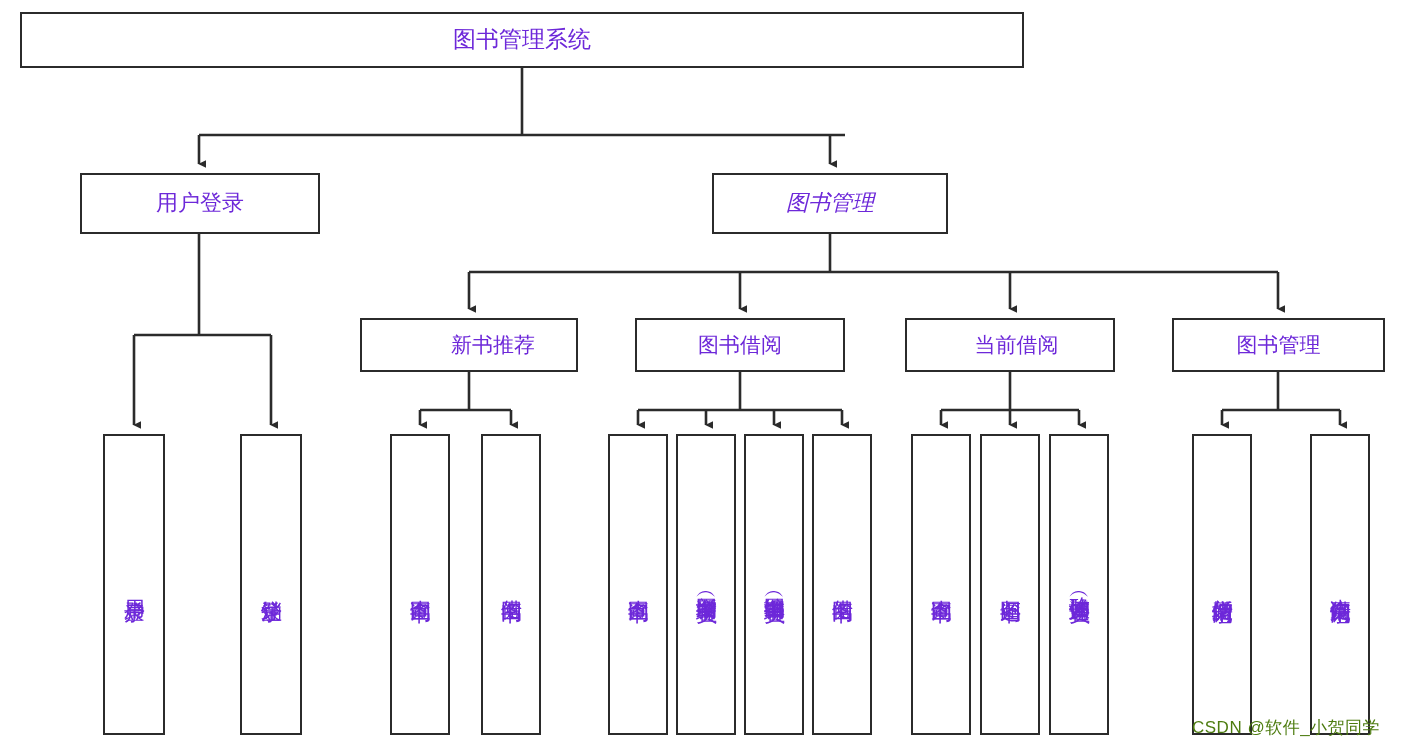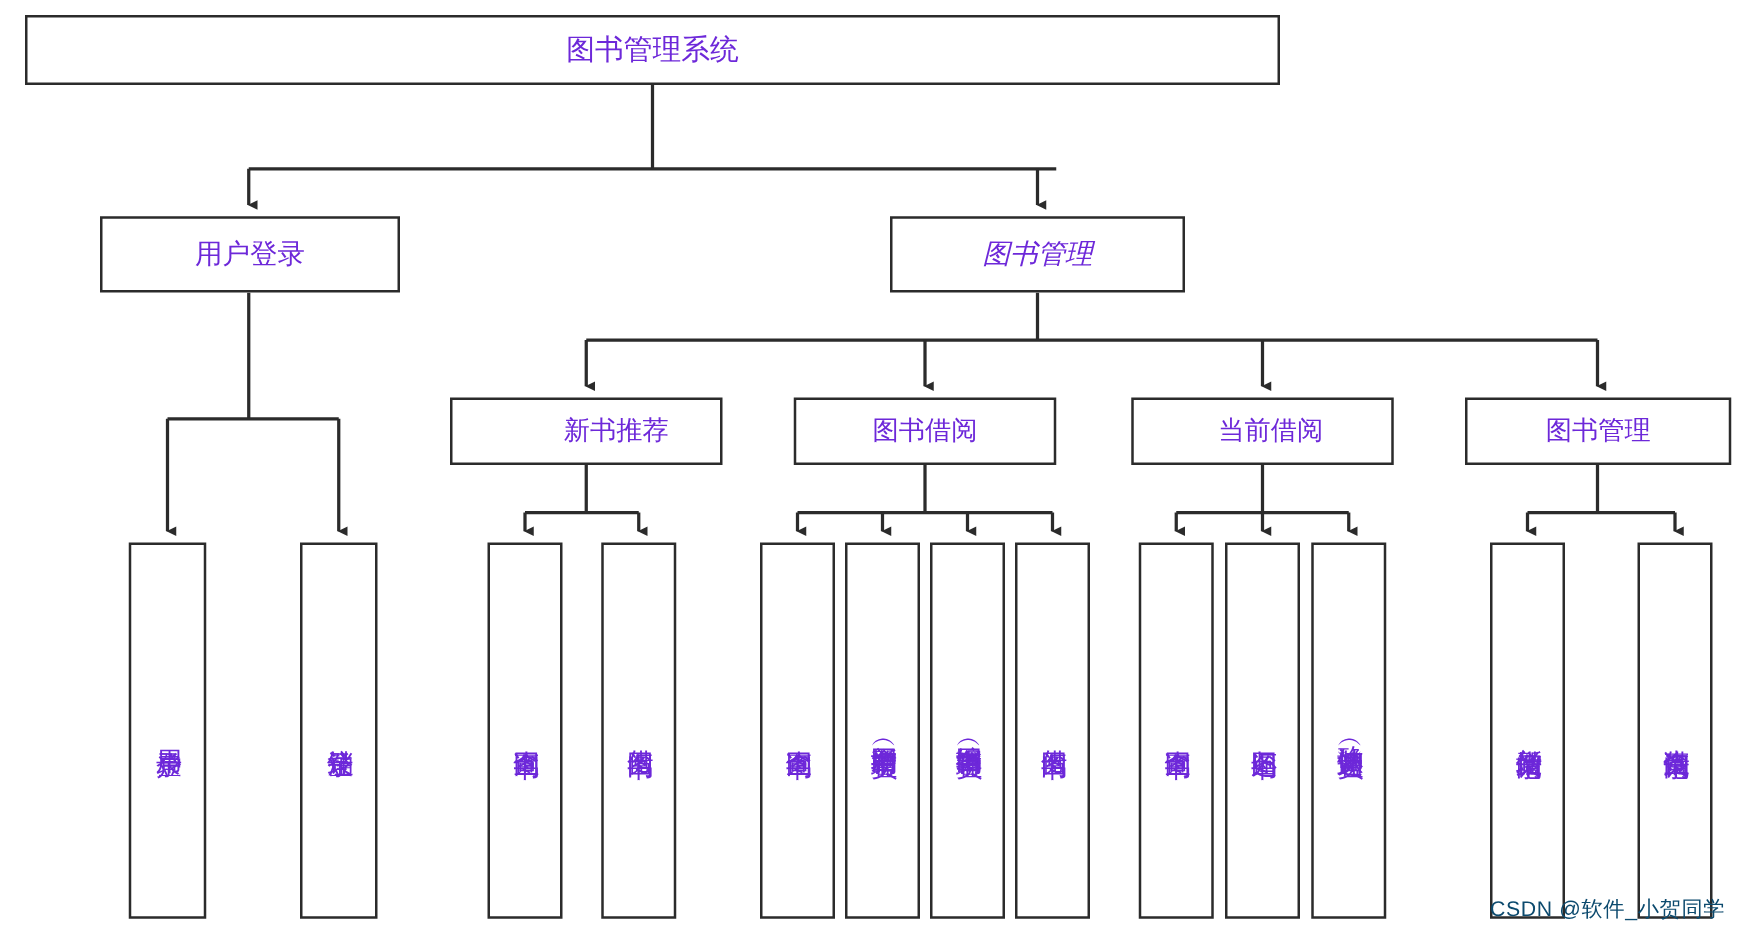--- a/index.html
+++ b/index.html
@@ -60,21 +60,21 @@
     font-size: 21px;
     writing-mode: vertical-rl;
     text-orientation: upright;
     line-height: 1.18;
     letter-spacing: 1px;
     white-space: nowrap;
     max-height: 286px;
   }
   .watermark {
     position: absolute;
-    color: #0c4a6e;
+    color: #4d7c0f;
     font-size: 17px;
     white-space: nowrap;
     letter-spacing: 0.5px;
   }
 </style>
 </head>
 <body>
 
 <div id="diagram-root">
 

